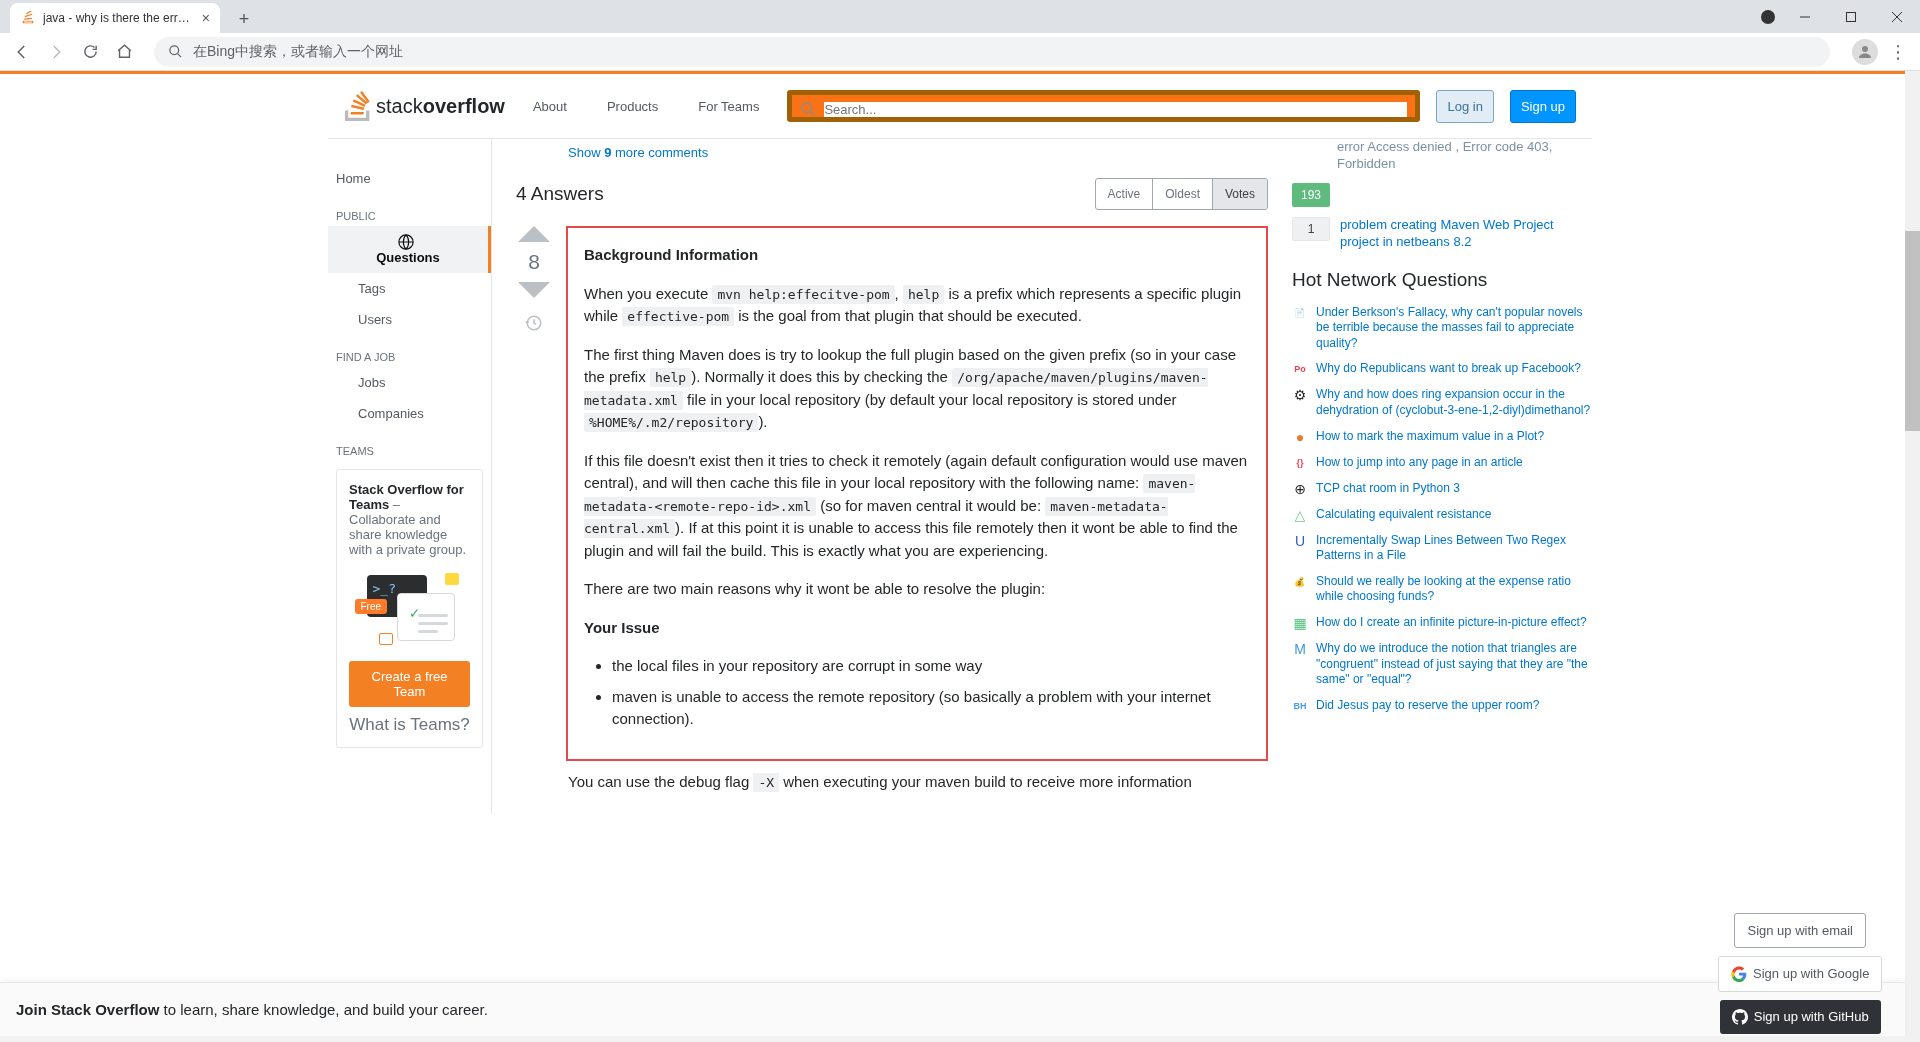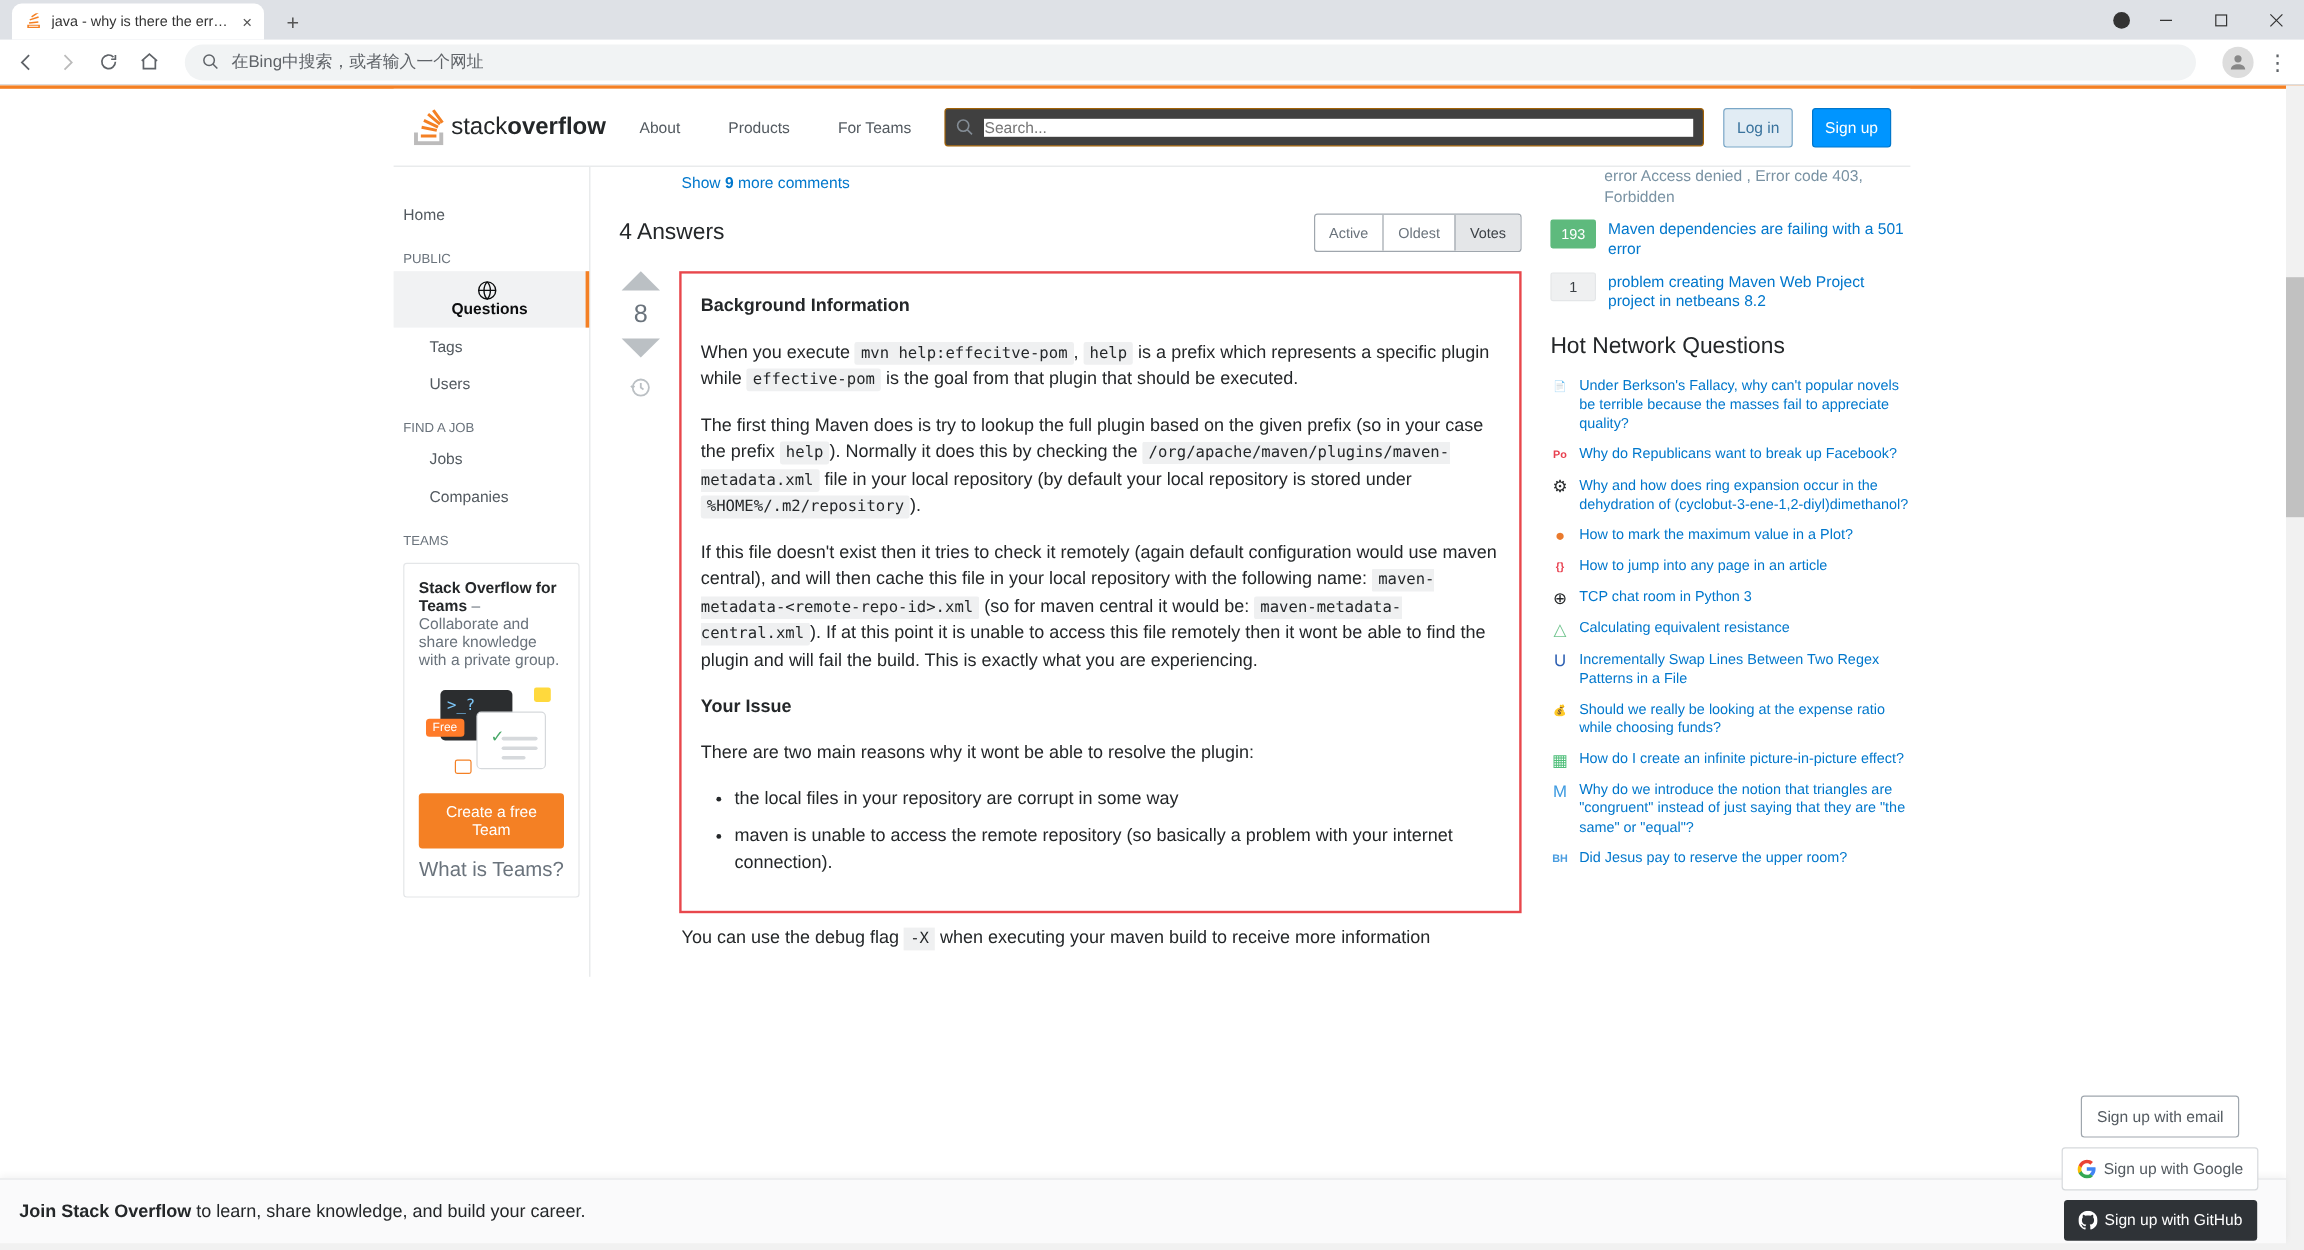--- a/index.html
+++ b/index.html
@@ -28,21 +28,21 @@
     .viewport { height: calc(1042px - 33px - 38px); overflow: hidden; position: relative; }
     .page-wrap { height: 100%; overflow-y: scroll; }
     .orange-border { height: 3px; background: #f48024; }
     
     .so-header { height: 65px; border-bottom: 1px solid #e4e6e8; display: flex; align-items: center; padding: 0 16px; max-width: 1264px; margin: 0 auto; gap: 16px; position: sticky; top: 0; background: #fff; z-index: 10; width: 100%; }
     .so-logo { display: flex; align-items: center; gap: 4px; font-size: 20px; }
     .so-logo-icon { width: 28px; height: 30px; }
     .so-logo-text { color: #242729; }
     .so-logo-text b { font-weight: 700; }
     .so-nav-item { color: #535a60; font-size: 13px; padding: 6px 12px; cursor: pointer; }
-    .so-search { flex: 1; height: 32px; border: 1px solid #a16207; border-radius: 3px; display: flex; align-items: center; padding: 0 8px; gap: 8px; background: #404040; }
+    .so-search { flex: 1; height: 32px; border: 5px solid #a16207; border-radius: 3px; display: flex; align-items: flex-end; padding: 0 8px; gap: 8px; background: #f97316; }
     .so-search input { border: none; outline: none; flex: 1; font-size: 13px; color: #3b4045; }
     .btn { padding: 8px 10px; border-radius: 3px; font-size: 13px; cursor: pointer; border: 1px solid transparent; }
     .btn-login { background: #e1ecf4; color: #39739d; border-color: #7aa7c7; }
     .btn-signup { background: #0095ff; color: #fff; border-color: #0077cc; }
     
     .content-wrap { display: flex; max-width: 1264px; margin: 0 auto; }
     .left-sidebar { width: 164px; padding-top: 24px; border-right: 1px solid #e4e6e8; flex-shrink: 0; }
     .ls-item { display: flex; align-items: center; padding: 8px 8px 8px 8px; color: #535a60; cursor: pointer; font-size: 13px; }
     .ls-item.home { padding-left: 8px; }
     .ls-heading { font-size: 11px; color: #6a737c; text-transform: uppercase; padding: 16px 0 4px 8px; }
@@ -280,42 +280,41 @@
               <svg width="18" height="18" viewBox="0 0 24 24">
                   <path fill="none" stroke="currentColor" stroke-width="2" d="M3 12a9 9 0 109-9 9 9 0 00-9 9zm0 0l-2-2m2 2l2-2M12 7v5l3 2"></path>
                 </svg>
             </div>
           </div>
           <div class="answer-body">
             <p><strong>Background Information</strong></p>
             <p><span>When you execute </span><code>mvn help:effecitve-pom</code><span>, </span><code>help</code><span> is a prefix which represents a specific plugin while </span><code>effective-pom</code><span> is the goal from that plugin that should be executed.</span></p>
             <p><span>The first thing Maven does is try to lookup the full plugin based on the given prefix (so in your case the prefix </span><code>help</code><span>). Normally it does this by checking the </span><code>/org/apache/maven/plugins/maven-metadata.xml</code><span> file in your local repository (by default your local repository is stored under </span><code>%HOME%/.m2/repository</code><span>).</span></p>
             <p><span>If this file doesn't exist then it tries to check it remotely (again default configuration would use maven central), and will then cache this file in your local repository with the following name: </span><code>maven-metadata-&lt;remote-repo-id&gt;.xml</code><span> (so for maven central it would be: </span><code>maven-metadata-central.xml</code><span>). If at this point it is unable to access this file remotely then it wont be able to find the plugin and will fail the build. This is exactly what you are experiencing.</span></p>
+            <p>There are two main reasons why it wont be able to resolve the plugin:</p>
             <p><strong>Your Issue</strong></p>
-            <p>There are two main reasons why it wont be able to resolve the plugin:</p>
             <ul>
               <li>the local files in your repository are corrupt in some way</li>
               <li>maven is unable to access the remote repository (so basically a problem with your internet connection).</li>
             </ul>
           </div>
         </div>
         <div class="after-box">
           <span>You can use the debug flag </span><code>-X</code><span> when executing your maven build to receive more information</span>
         </div>
       </div>
 
       <div class="right-sidebar">
         <div id="related-list">
             <div class="related-item">
               <div style="width: 38px;"></div>
               <a class="related-link faded">error Access denied , Error code 403, Forbidden</a>
             </div>
             <div class="related-item">
               <div class="vote-badge green">193</div>
-              <a class="related-link">Maven dependencies are failing with a 501 error</a>
             </div>
             <div class="related-item">
               <div class="vote-badge gray">1</div>
               <a class="related-link">problem creating Maven Web Project project in netbeans 8.2</a>
             </div>
           </div>
         <h3 class="hot-title">Hot Network Questions</h3>
         <div id="hot-list">
             <div class="hot-item">
               <div class="hot-icon" style="font-size: 9px; font-weight: 700;">📄</div>

